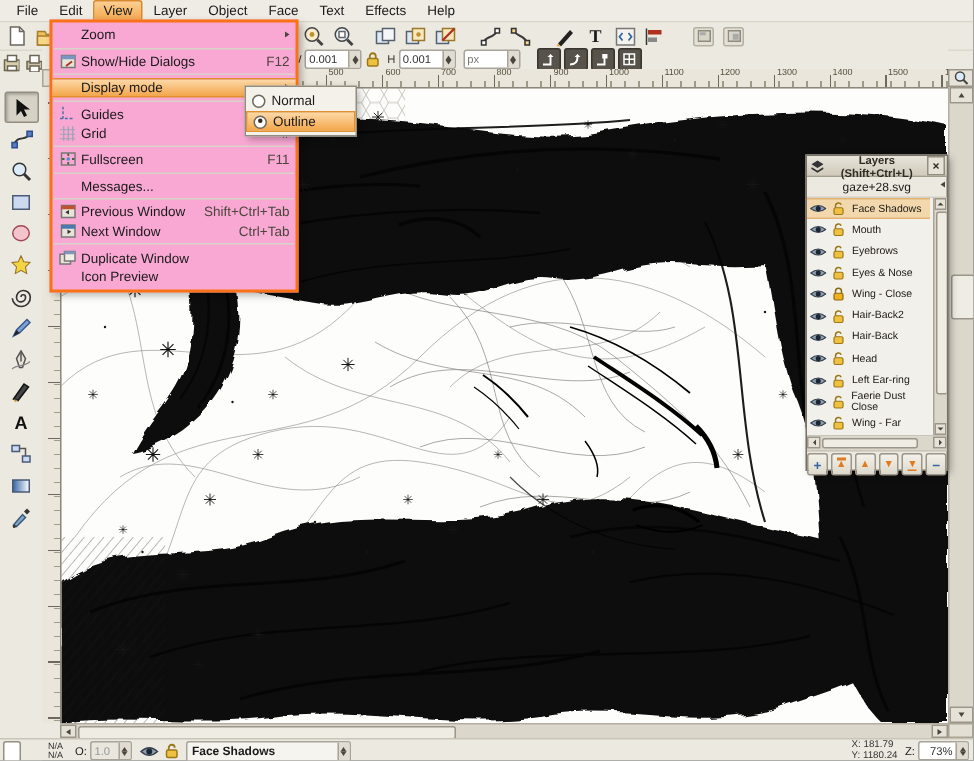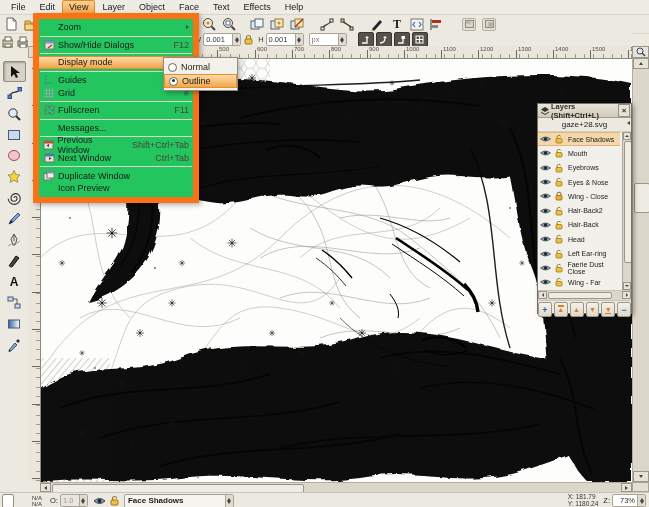--- a/index.html
+++ b/index.html
@@ -50,36 +50,36 @@
   .corner-gap{left:632px;top:482px;width:17px;height:10px;background:#e3dfd4;border:1px solid #aaa495;box-sizing:border-box;}
   
   .statusbar{left:0;top:492px;width:649px;height:15px;background:#ece9e1;border-top:1px solid #c9c5b8;display:flex;align-items:center;font-size:7.5px;}
   .na{font-size:6px;line-height:6px;color:#333;text-align:left;}
   .layersel{display:flex;align-items:center;border:1px solid #a9a499;background:#f6f4ee;height:12px;width:108px;border-radius:2px;}
   .layersel b{flex:1;padding-left:3px;font-size:8px;}
   .msg{margin-left:8px;color:#222;font-size:8px;}
   .coords{margin-left:auto;font-size:6.5px;line-height:6.5px;text-align:left;color:#333;}
   
   .layers{left:537px;top:103px;width:95px;height:211px;background:#ece9e1;border:1px solid #777265;box-shadow:2px 2px 5px rgba(0,0,0,.35);box-sizing:border-box;z-index:5;}
-  .ltitle{height:13px;background:linear-gradient(#e8e4da,#cfcaba);border-bottom:1px solid #a39d8d;display:flex;align-items:center;font-size:7.5px;font-weight:bold;color:#2e2b24;}
+  .ltitle{height:13px;background:linear-gradient(#e8e4da,#cfcaba);border-bottom:1px solid #a39d8d;display:flex;align-items:center;font-size:7.5px;font-weight:bold;color:#2e2b24;text-align:center;}
   .ltitle .x{margin-left:auto;width:11px;height:11px;border:1px solid #938e80;background:#e6e2d7;display:flex;align-items:center;justify-content:center;font-size:8px;line-height:8px;margin-right:1px;}
   .ldoc{height:13px;display:flex;align-items:center;justify-content:center;font-size:8px;border-bottom:1px solid #d5d0c4;position:relative;}
   .llist{height:158px;position:relative;background:#f2f0ea;border-bottom:1px solid #c9c4b7;overflow:hidden;}
   .lrow{height:14.3px;display:flex;align-items:center;padding-left:2px;font-size:7px;color:#1c1a15;width:82px;}
   .lrow.sel{background:#f2d8ac;border-top:1px solid #e3b476;border-bottom:1px solid #e3b476;box-sizing:border-box;}
   .lvs{position:absolute;right:0;top:0;width:9px;height:158px;background:#dcd7cb;border-left:1px solid #aaa59a;box-sizing:border-box;}
   .lhs{height:9px;background:#dcd7cb;position:relative;border-bottom:1px solid #c9c4b7;}
   .lbtns{height:17px;display:flex;align-items:center;justify-content:center;gap:2px;}
   .lbtn{width:13px;height:13px;border:1px solid #9b9689;background:linear-gradient(#f4f1ea,#dcd8cb);border-radius:2px;display:flex;align-items:center;justify-content:center;font-size:9px;font-weight:bold;position:relative;}
   .lbtn .oarrow{color:#e07b1f;font-size:7px;line-height:7px;}
   .lbtn .bar-t{position:absolute;top:2px;left:3px;right:3px;height:1.5px;background:#e07b1f;}
   .lbtn .bar-b{position:absolute;bottom:2px;left:3px;right:3px;height:1.5px;background:#e07b1f;}
   .blue{color:#3465a4;}
   
-  .menu{left:33px;top:13px;width:166px;background:#22c55e;border:6px solid #f97316;box-shadow:2px 2px 5px rgba(0,0,0,.3);z-index:9;padding:2px 0;box-sizing:border-box;}
+  .menu{left:33px;top:13px;width:166px;background:#f9a8d4;border:2px solid #f97316;box-shadow:2px 2px 5px rgba(0,0,0,.3);z-index:9;padding:2px 0;box-sizing:border-box;}
   .mi{height:12.6px;display:flex;align-items:center;padding:0 4px 0 3px;}
   .mi .ic{width:14px;height:11px;display:flex;align-items:center;justify-content:center;}
   .mi .lab{margin-left:2px;}
   .mi .sc{margin-left:auto;color:#4a463c;padding-left:8px;}
   .mi .sub{margin-left:auto;}
   .mi.hl{background:linear-gradient(#fdd9a8,#f3a64b);border-top:1px solid #e0902f;border-bottom:1px solid #e0902f;box-sizing:border-box;}
   .msep{height:1px;background:#d8d4c8;margin:2px 1px;}
   .submenu{left:163px;top:57px;width:75px;background:#f3f1ea;border:1px solid #918c7e;box-shadow:2px 2px 5px rgba(0,0,0,.3);z-index:10;padding:2px 0;box-sizing:border-box;}
   .smi{height:14px;display:flex;align-items:center;padding:0 6px 0 4px;}
   .smi.hl{background:linear-gradient(#fdd9a8,#f3a64b);border:1px solid #e0902f;box-sizing:border-box;}

